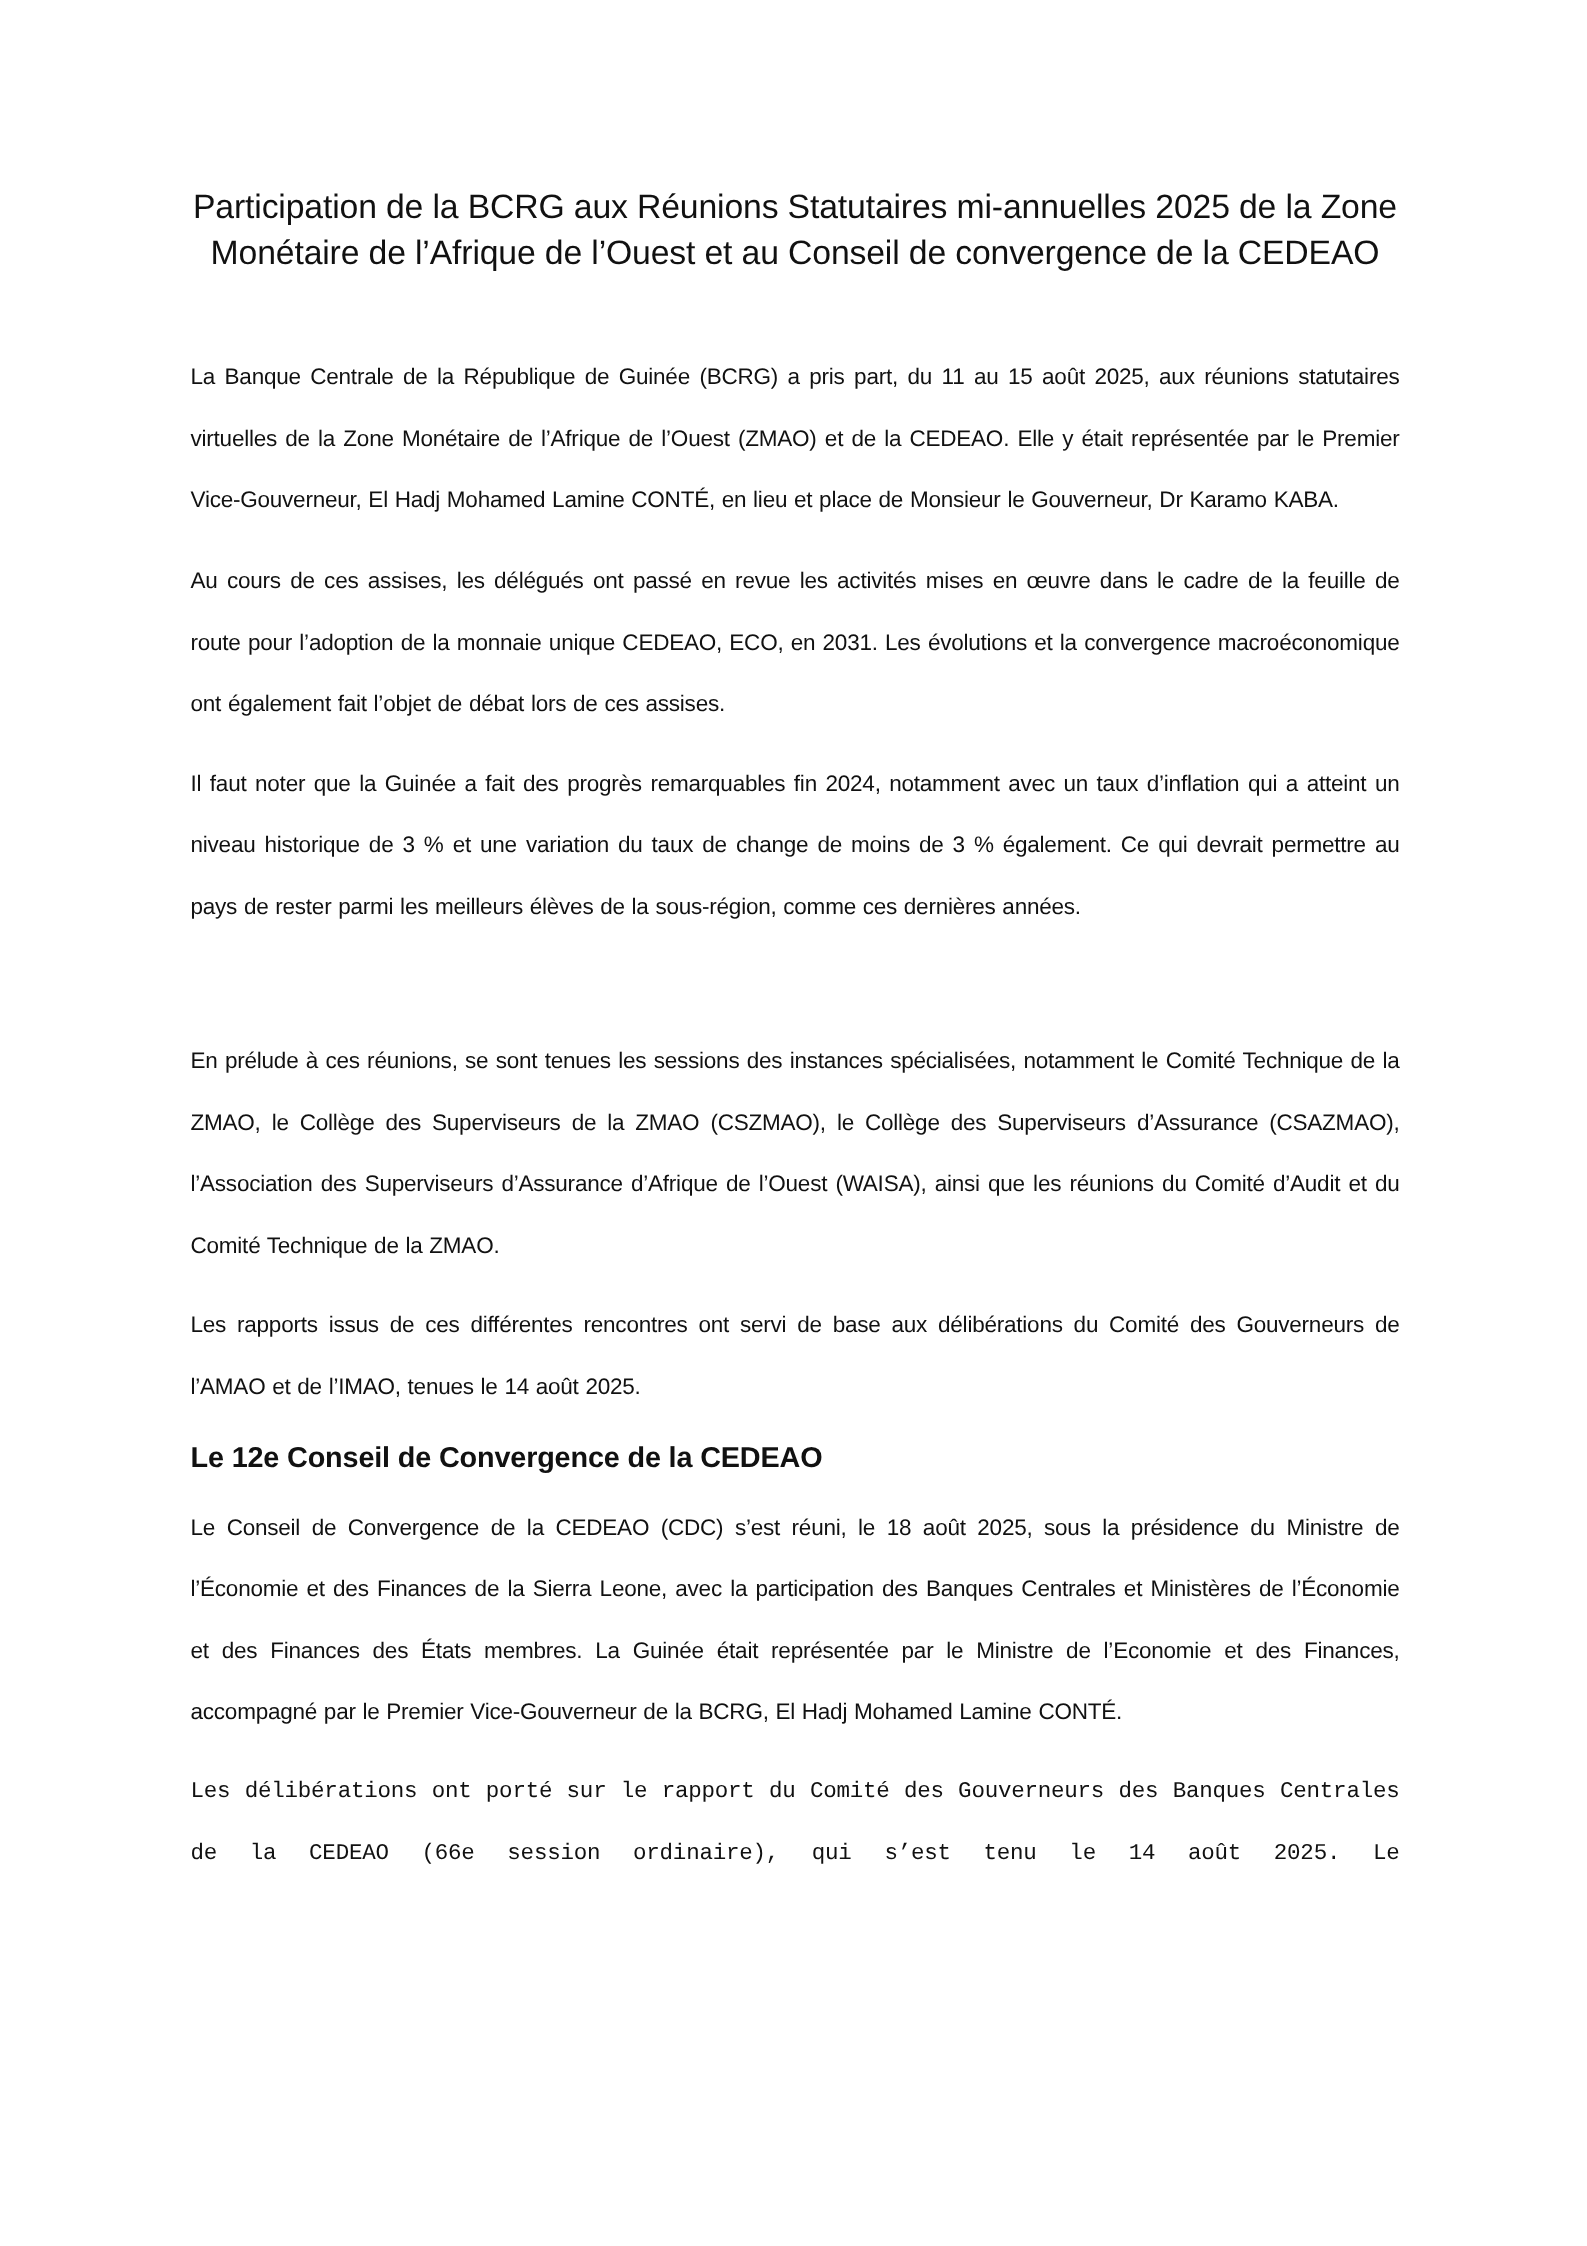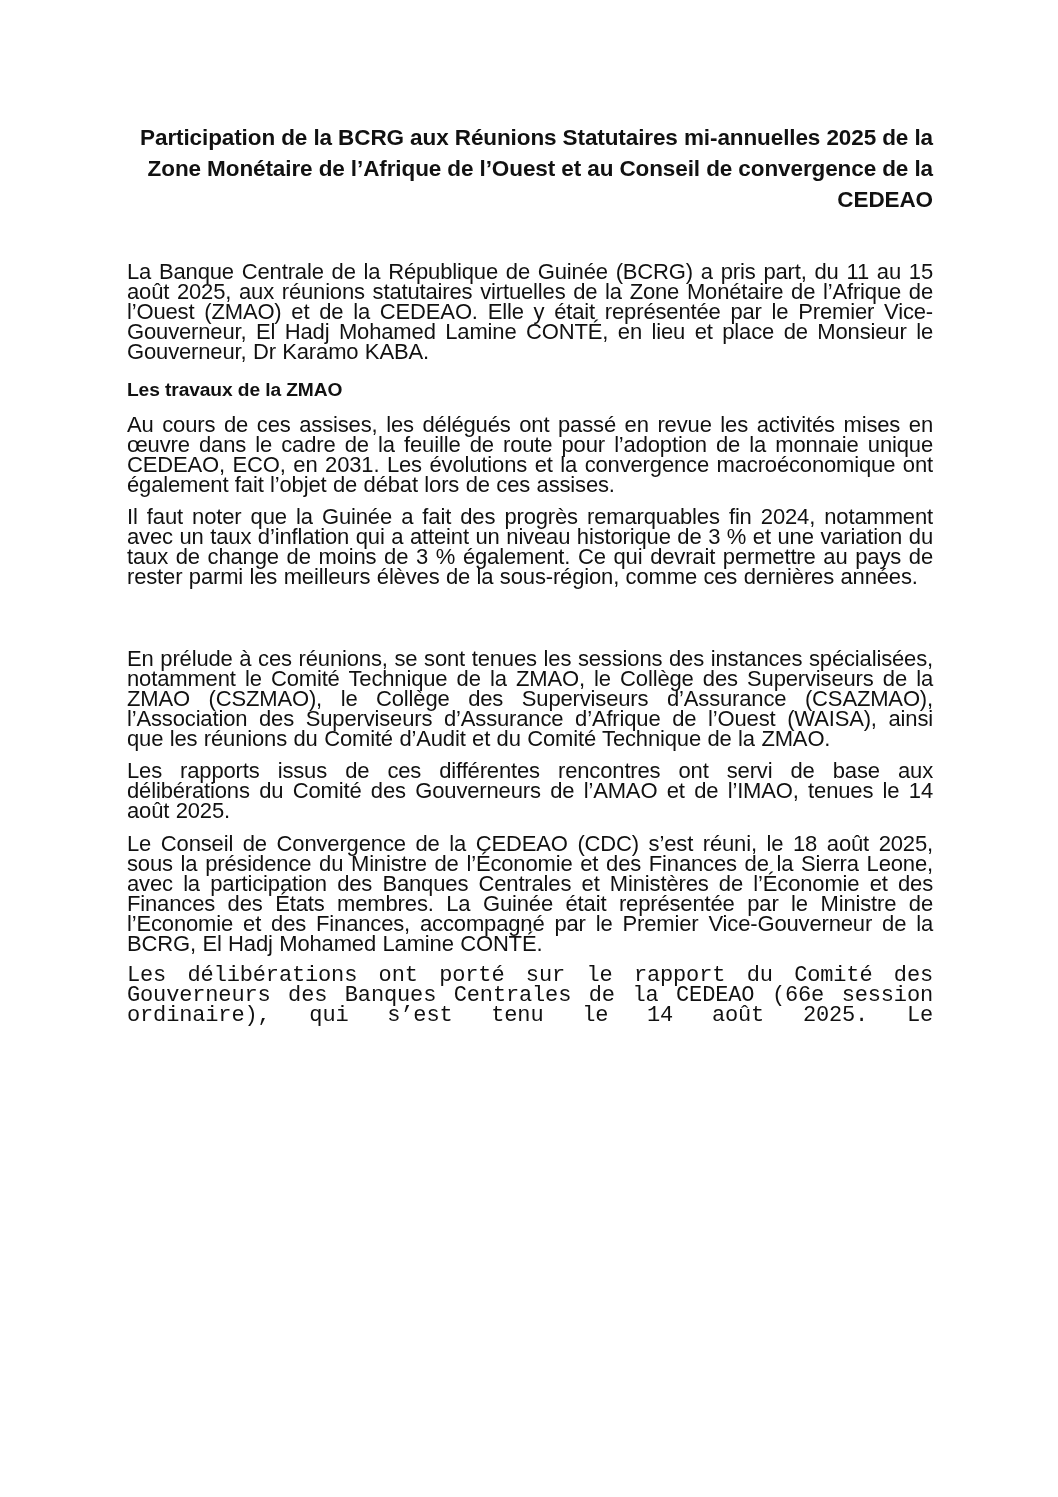--- a/index.html
+++ b/index.html
@@ -15,30 +15,30 @@
       font-family: "Liberation Sans", "DejaVu Sans", sans-serif;
       color: #111111;
     }
     .page {
       position: absolute;
       left: 127px;
       top: 122px;
       width: 806px;
     }
     .title {
-      font-weight: bold;
+      font-weight: normal;
       font-size: 22.5px;
       line-height: 31px;
-      text-align: right;
+      text-align: center;
       margin: 0 0 47px 0;
       letter-spacing: -0.1px;
     }
     .para {
-      font-size: 22px;
-      line-height: 20px;
+      font-size: 15px;
+      line-height: 41px;
       text-align: justify;
       margin: 0 0 12.5px 0;
       letter-spacing: -0.15px;
       word-spacing: 0.5px;
     }
     .heading {
       font-weight: bold;
       font-size: 19.2px;
       line-height: 30px;
       margin: 0 0 10px 0;
@@ -50,25 +50,25 @@
   </style>
 </head>
 <body>
 
 <div class="page">
   <h1 class="title">Participation de la BCRG aux Réunions Statutaires mi-annuelles 2025 de la Zone Monétaire de l’Afrique de l’Ouest et au Conseil de convergence de la CEDEAO</h1>
 
   <p class="para">La Banque Centrale de la République de Guinée (BCRG) a pris part, du 11 au 15 août 2025, aux réunions statutaires virtuelles de la Zone Monétaire de l’Afrique de l’Ouest (ZMAO) et de la CEDEAO. Elle y était représentée par le Premier Vice-Gouverneur, El Hadj Mohamed Lamine CONTÉ, en lieu et place de Monsieur le Gouverneur, Dr Karamo KABA.</p>
 
   <section>
-    <h2 class="heading">Les travaux de la ZMAO</h2>
     <p class="para">Au cours de ces assises, les délégués ont passé en revue les activités mises en œuvre dans le cadre de la feuille de route pour l’adoption de la monnaie unique CEDEAO, ECO, en 2031. Les évolutions et la convergence macroéconomique ont également fait l’objet de débat lors de ces assises.</p>
     <p class="para">Il faut noter que la Guinée a fait des progrès remarquables fin 2024, notamment avec un taux d’inflation qui a atteint un niveau historique de 3 % et une variation du taux de change de moins de 3 % également. Ce qui devrait permettre au pays de rester parmi les meilleurs élèves de la sous-région, comme ces dernières années.</p>
     <div class="spacer"></div>
     <p class="para">En prélude à ces réunions, se sont tenues les sessions des instances spécialisées, notamment le Comité Technique de la ZMAO, le Collège des Superviseurs de la ZMAO (CSZMAO), le Collège des Superviseurs d’Assurance (CSAZMAO), l’Association des Superviseurs d’Assurance d’Afrique de l’Ouest (WAISA), ainsi que les réunions du Comité d’Audit et du Comité Technique de la ZMAO.</p>
     <p class="para">Les rapports issus de ces différentes rencontres ont servi de base aux délibérations du Comité des Gouverneurs de l’AMAO et de l’IMAO, tenues le 14 août 2025.</p>
   </section>
 
   <section>
+    <h2 class="heading">Le 12e Conseil de Convergence de la CEDEAO</h2>
     <p class="para">Le Conseil de Convergence de la CEDEAO (CDC) s’est réuni, le 18 août 2025, sous la présidence du Ministre de l’Économie et des Finances de la Sierra Leone, avec la participation des Banques Centrales et Ministères de l’Économie et des Finances des États membres. La Guinée était représentée par le Ministre de l’Economie et des Finances, accompagné par le Premier Vice-Gouverneur de la BCRG, El Hadj Mohamed Lamine CONTÉ.</p>
     <p class="para" style="text-align-last: justify; font-family: Liberation Mono, monospace;">Les délibérations ont porté sur le rapport du Comité des Gouverneurs des Banques Centrales de la CEDEAO (66e session ordinaire), qui s’est tenu le 14 août 2025. Le</p>
   </section>
 </div>
 
 </body></html>

